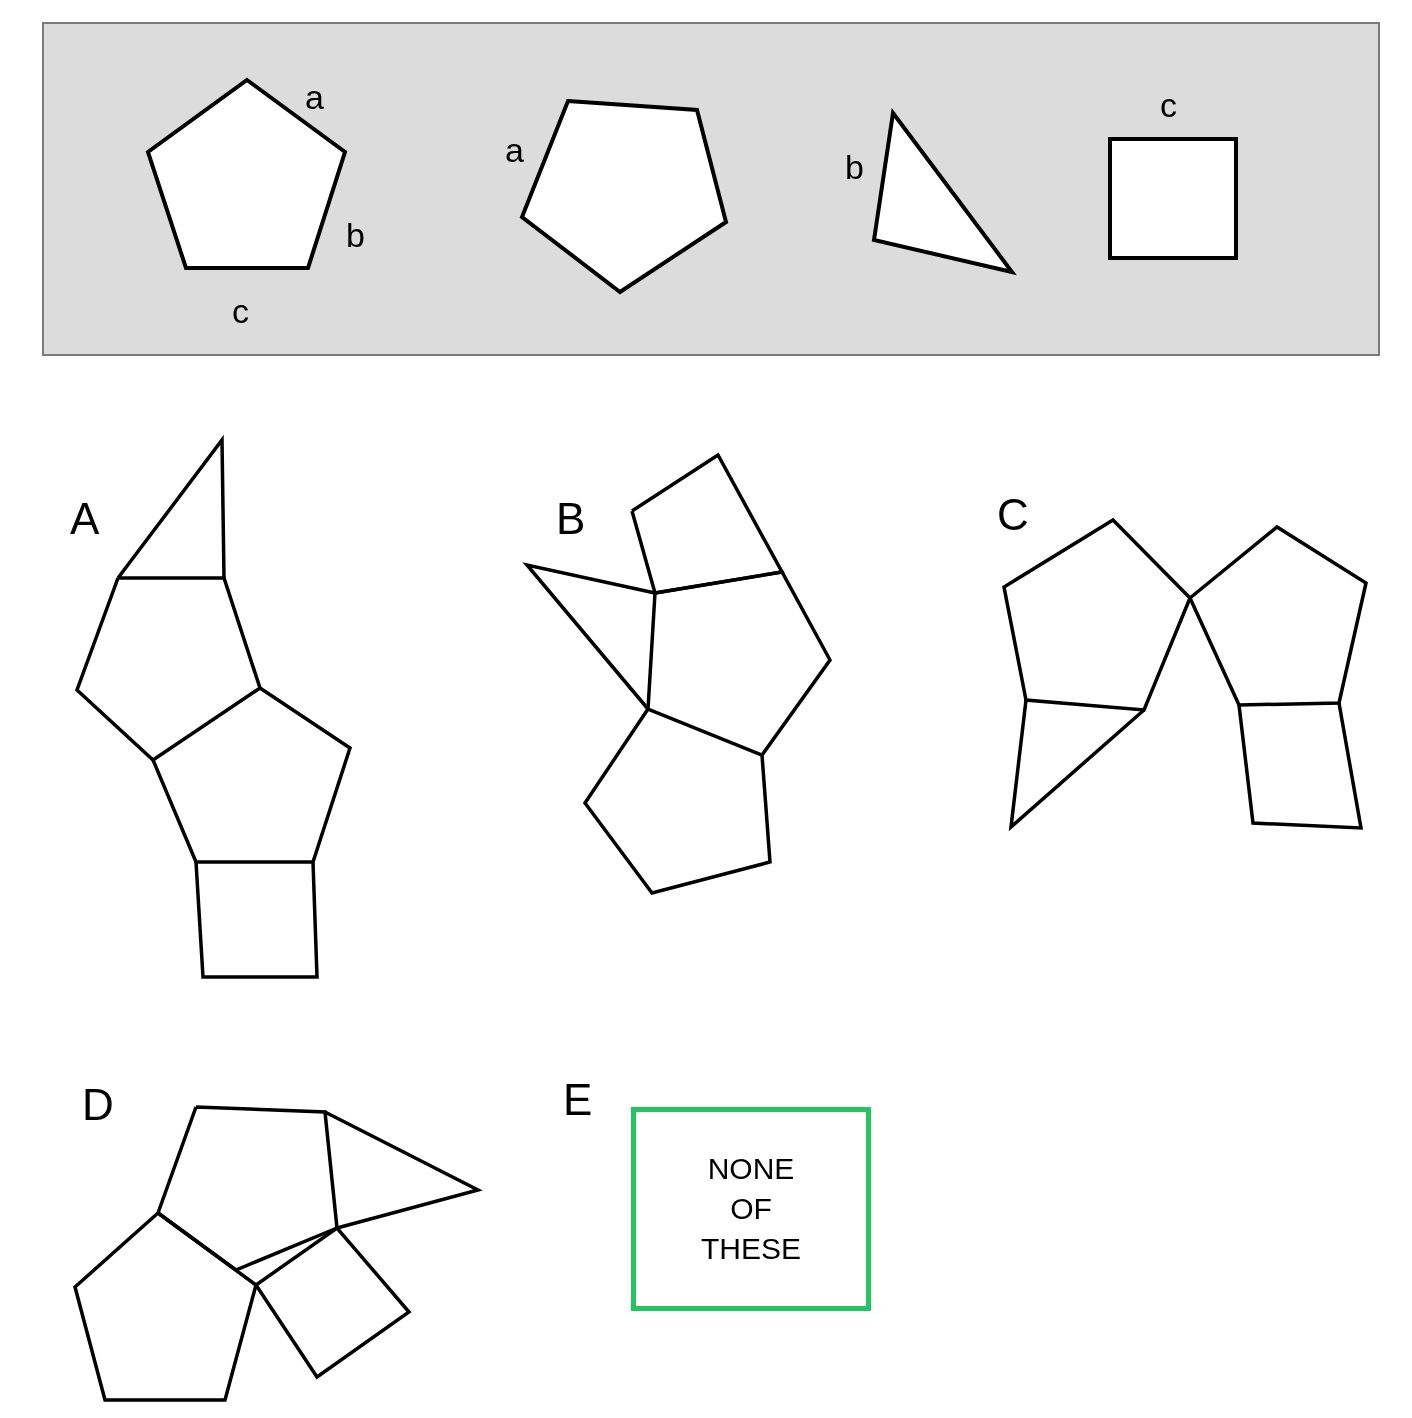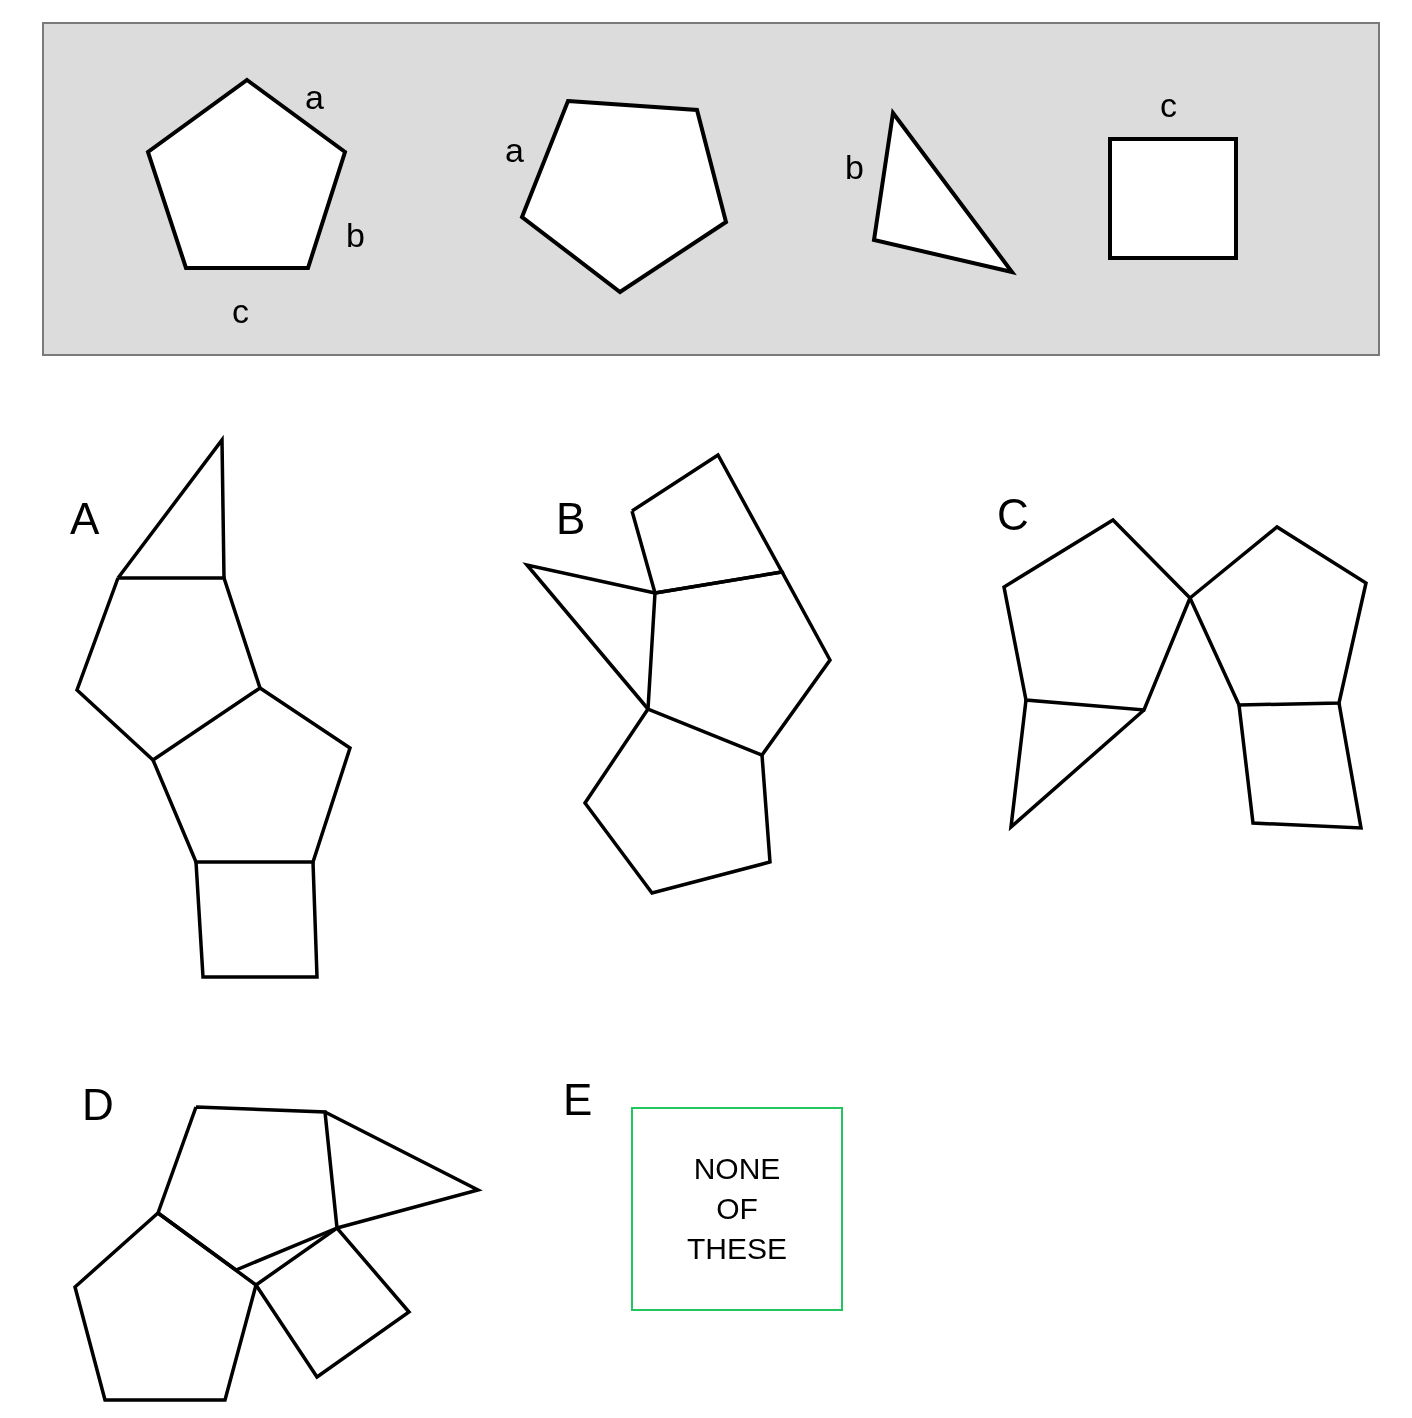--- a/index.html
+++ b/index.html
@@ -63,23 +63,23 @@
     position: absolute;
     font-family: "Liberation Sans", sans-serif;
     font-size: 44px;
     color: #000000;
     line-height: 1;
   }
   .none-box {
     position: absolute;
     left: 631px;
     top: 1107px;
-    width: 212px;
+    width: 240px;
     height: 204px;
-    border: 2px solid #22c55e;
+    border: 5px solid #22c55e;
     box-sizing: border-box;
     background: #ffffff;
     display: flex;
     flex-direction: column;
     align-items: center;
     justify-content: center;
   }
   .none-line {
     font-family: "Liberation Sans", sans-serif;
     font-size: 30px;

